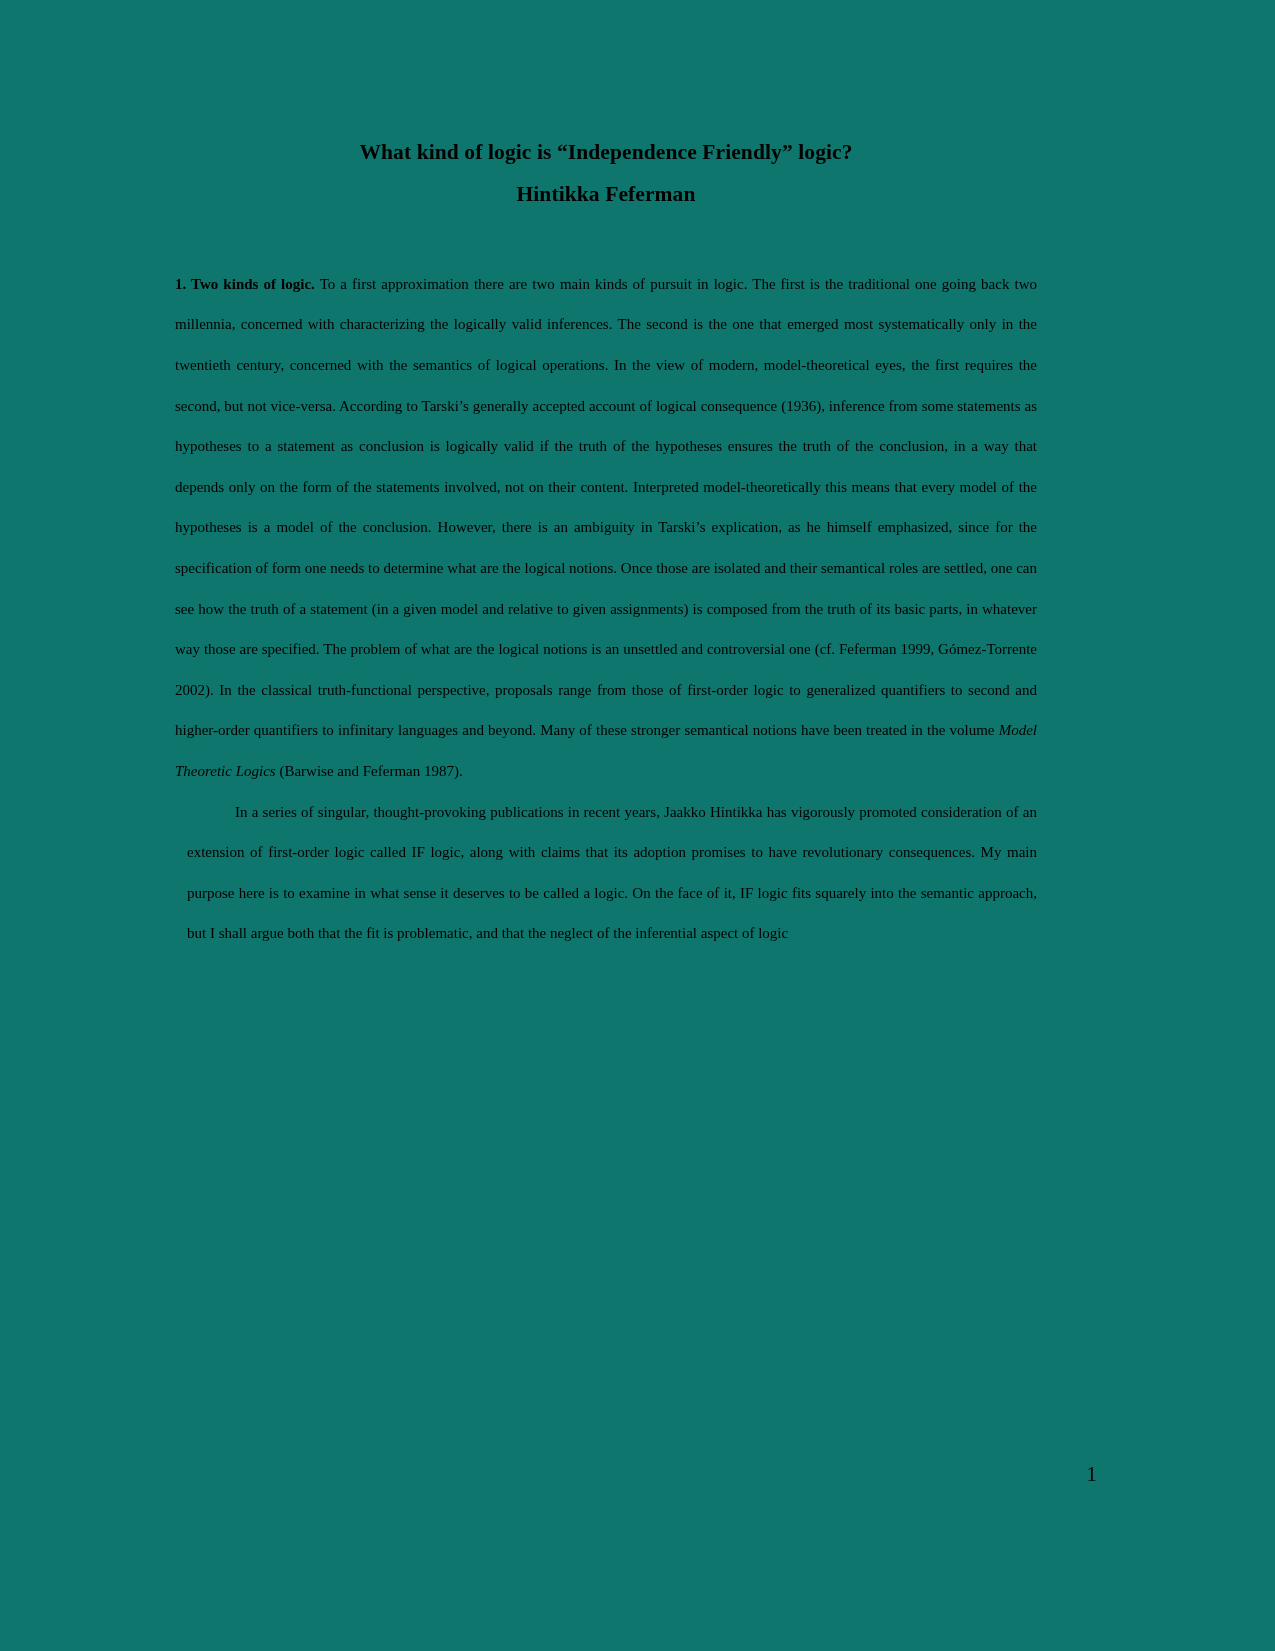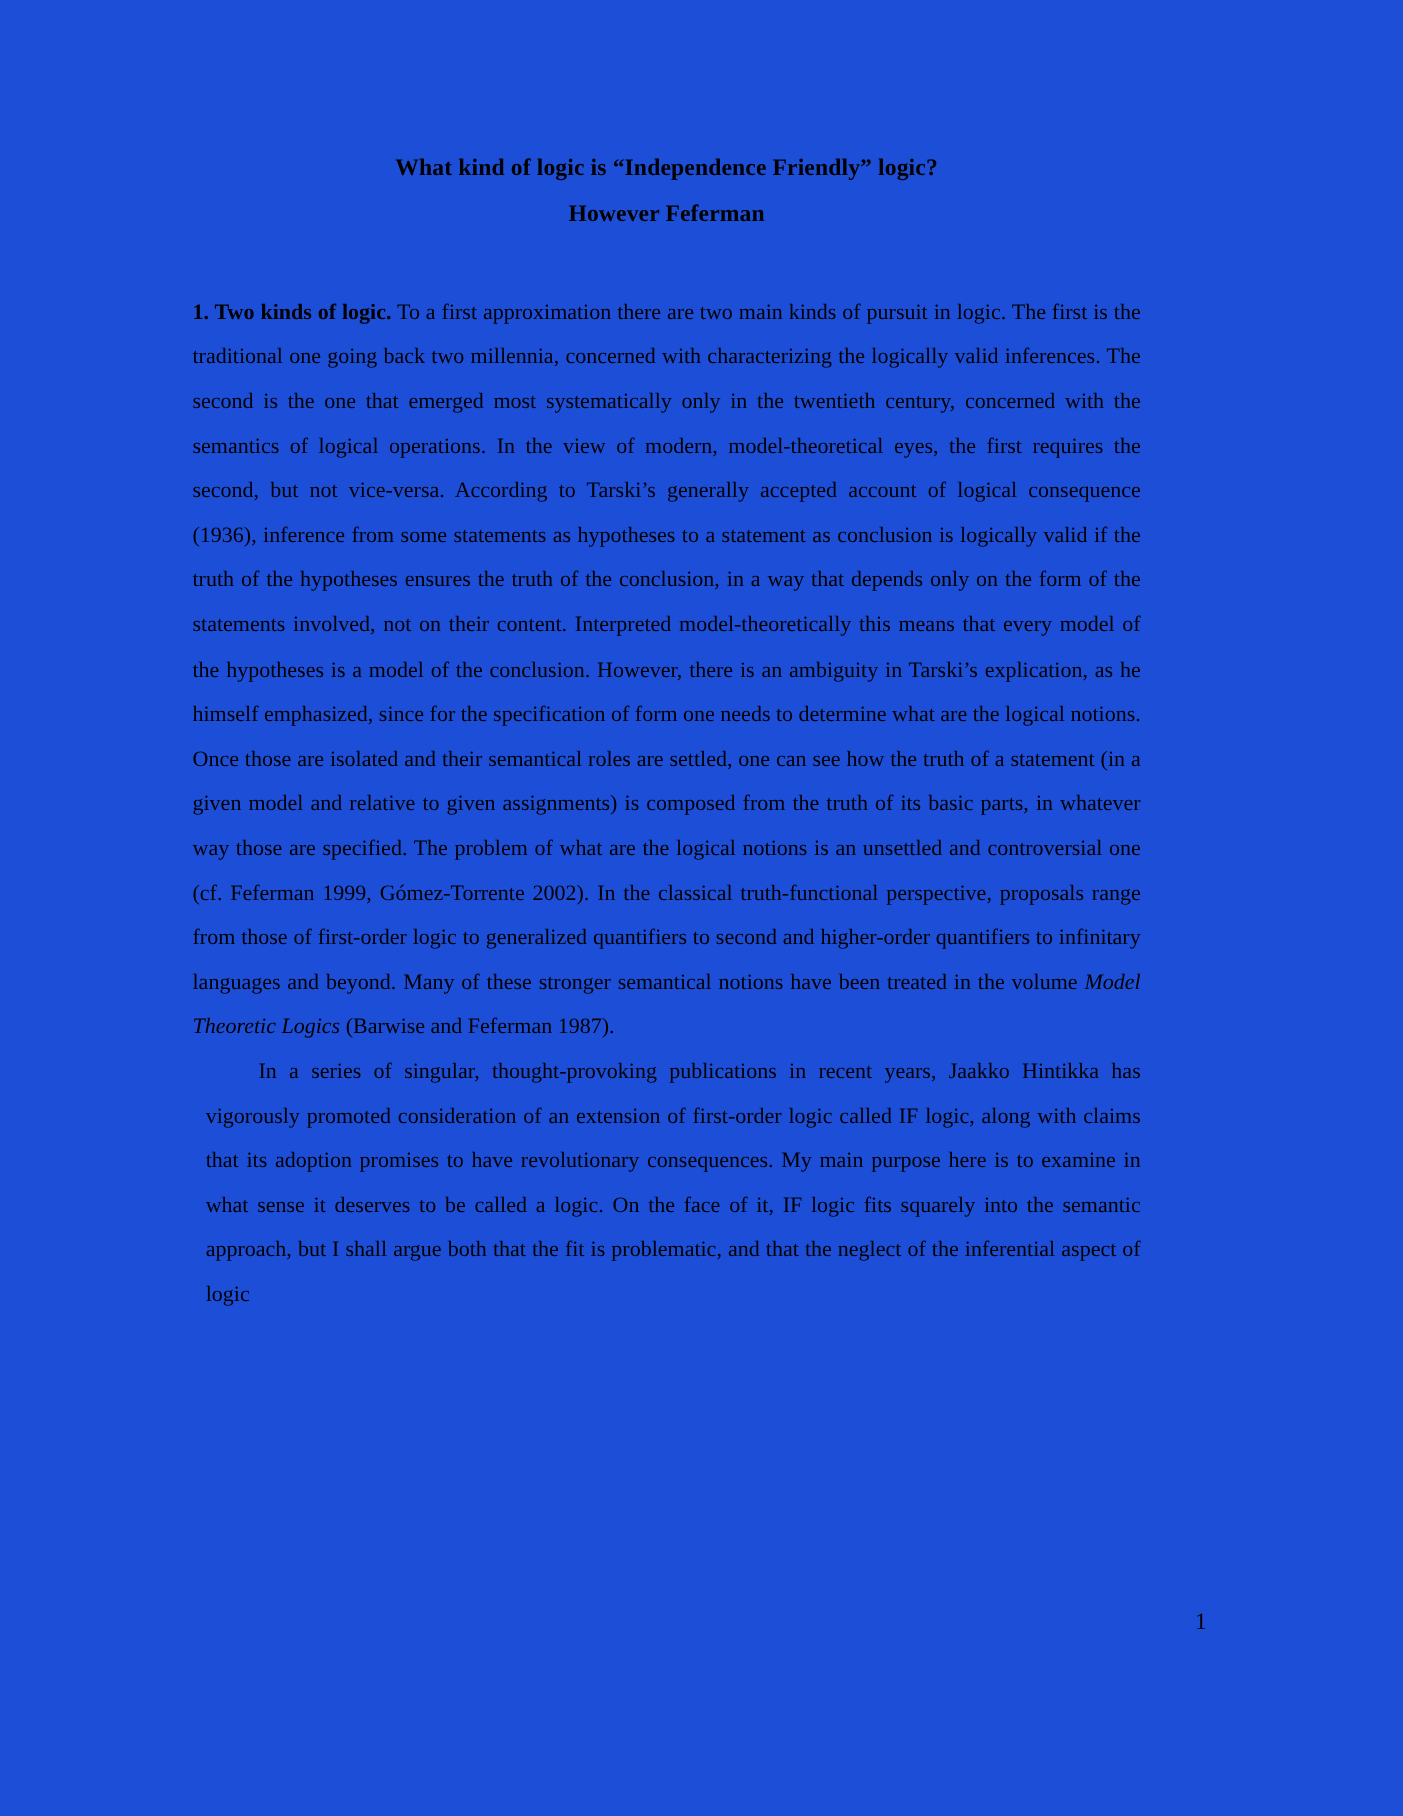--- a/index.html
+++ b/index.html
@@ -5,21 +5,21 @@
   html, body {
     margin: 0;
     padding: 0;
     background: #ffffff;
   }
   .page {
     position: relative;
     width: 1275px;
     height: 1651px;
     margin: 0 auto;
-    background: #1d4ed8;
+    background: #0f766e;
     box-sizing: border-box;
     font-family: "Liberation Serif", "DejaVu Serif", serif;
     color: #000000;
   }
   .content {
     position: absolute;
     left: 175px;
     top: 132px;
     width: 862px;
   }
@@ -36,21 +36,21 @@
     font-weight: bold;
     text-align: center;
     line-height: 1.95;
     letter-spacing: 0.1px;
     margin: 0;
   }
   .spacer-after-header {
     height: 48px;
   }
   p.body-para {
-    font-size: 20px;
+    font-size: 15px;
     line-height: 40.6px;
     text-align: justify;
     text-justify: inter-word;
     margin: 0;
     -webkit-hyphens: none;
     hyphens: none;
   }
   p.body-para.indented {
     text-indent: 48px;
     margin-left: 12px;
@@ -71,21 +71,21 @@
 </style>
 </head>
 <body>
 
 <div class="page">
 
   <div class="content">
 
     <h1 class="doc-title">What kind of logic is “Independence Friendly” logic?</h1>
 
-    <div class="doc-author">However Feferman</div>
+    <div class="doc-author">Hintikka Feferman</div>
 
     <div class="spacer-after-header"></div>
 
     <p class="body-para"><span class="run-head">1. Two kinds of logic.</span><span> To a first approximation there are two main kinds of pursuit in logic.  The first is the traditional one going back two millennia, concerned with characterizing the logically valid inferences.  The second is the one that emerged most systematically only in the twentieth century, concerned with the semantics of logical operations.  In the view of modern, model-theoretical eyes, the first requires the second, but not vice-versa.   According to Tarski’s generally accepted account of logical consequence (1936), inference from some statements as hypotheses to a statement as conclusion is logically valid if the truth of the hypotheses ensures the truth of the conclusion, in a way that depends only on the form of the statements involved, not on their content.   Interpreted model-theoretically this means that every model of the hypotheses is a model of the conclusion.  However, there is an ambiguity in Tarski’s explication, as he himself emphasized, since for the specification of form one needs to determine what are the logical notions.  Once those are isolated and their semantical roles are settled, one can see how the truth of a statement (in a given model and relative to given assignments) is composed from the truth of its basic parts, in whatever way those are specified.   The problem of what are the logical notions is an unsettled and controversial one (cf. Feferman 1999, Gómez-Torrente 2002).   In the classical truth-functional perspective, proposals range from those of first-order logic to generalized quantifiers to second and higher-order quantifiers to infinitary languages and beyond.  Many of these stronger semantical notions have been treated in the volume </span><span class="ital">Model Theoretic Logics</span><span> (Barwise and Feferman 1987).</span></p>
 
     <p class="body-para indented">In a series of singular, thought-provoking publications in recent years, Jaakko Hintikka has vigorously promoted consideration of an extension of first-order logic called IF logic, along with claims that its adoption promises to have revolutionary consequences. My main purpose here is to examine in what sense it deserves to be called a logic.  On the face of it, IF logic fits squarely into the semantic approach, but I shall argue both that the fit is problematic, and that the neglect of the inferential aspect of logic</p>
 
   </div>
 
   <div class="page-number">1</div>

